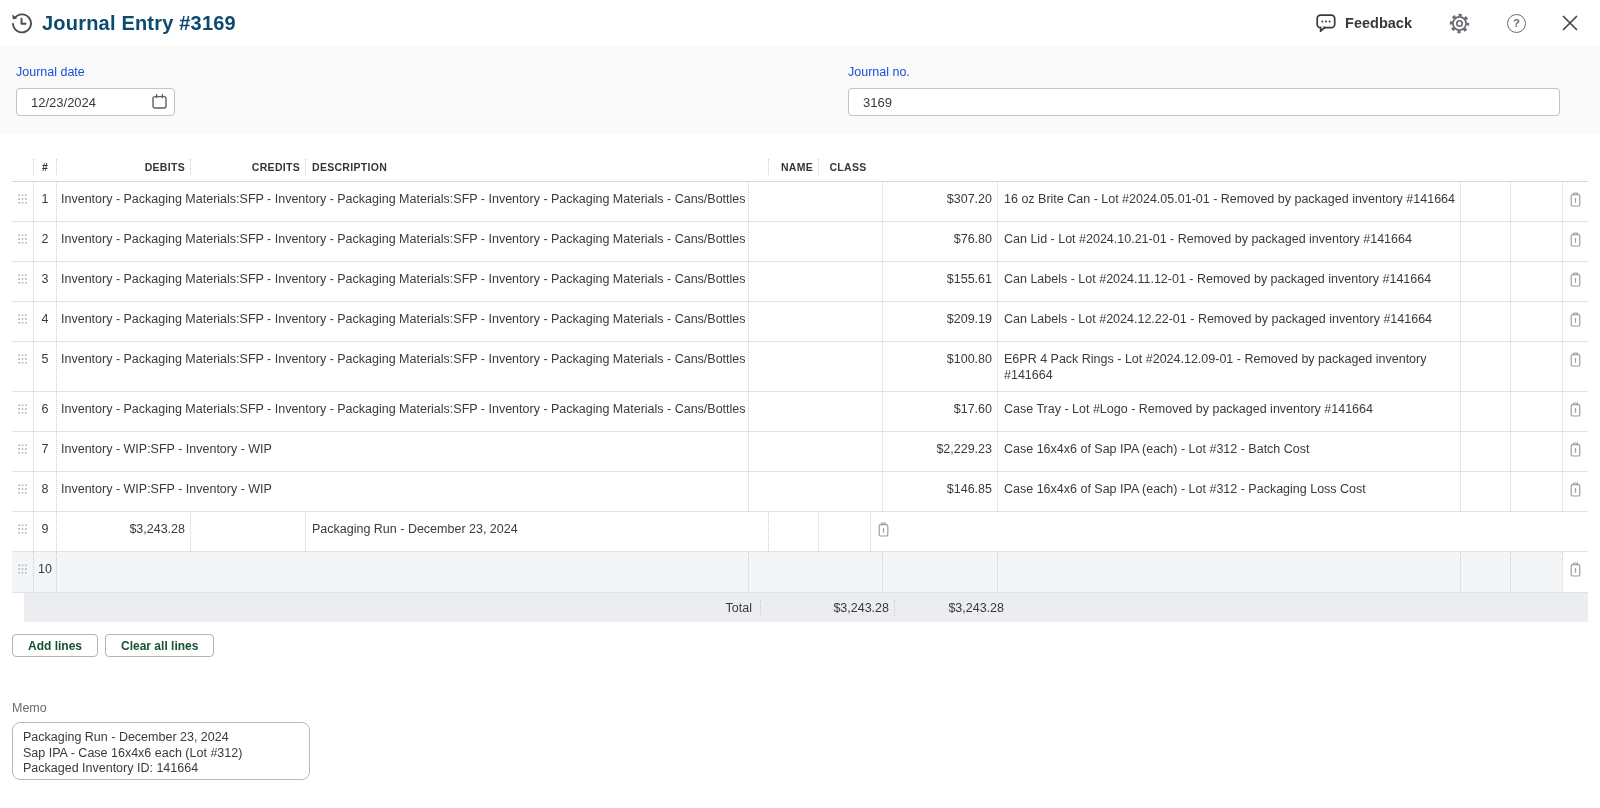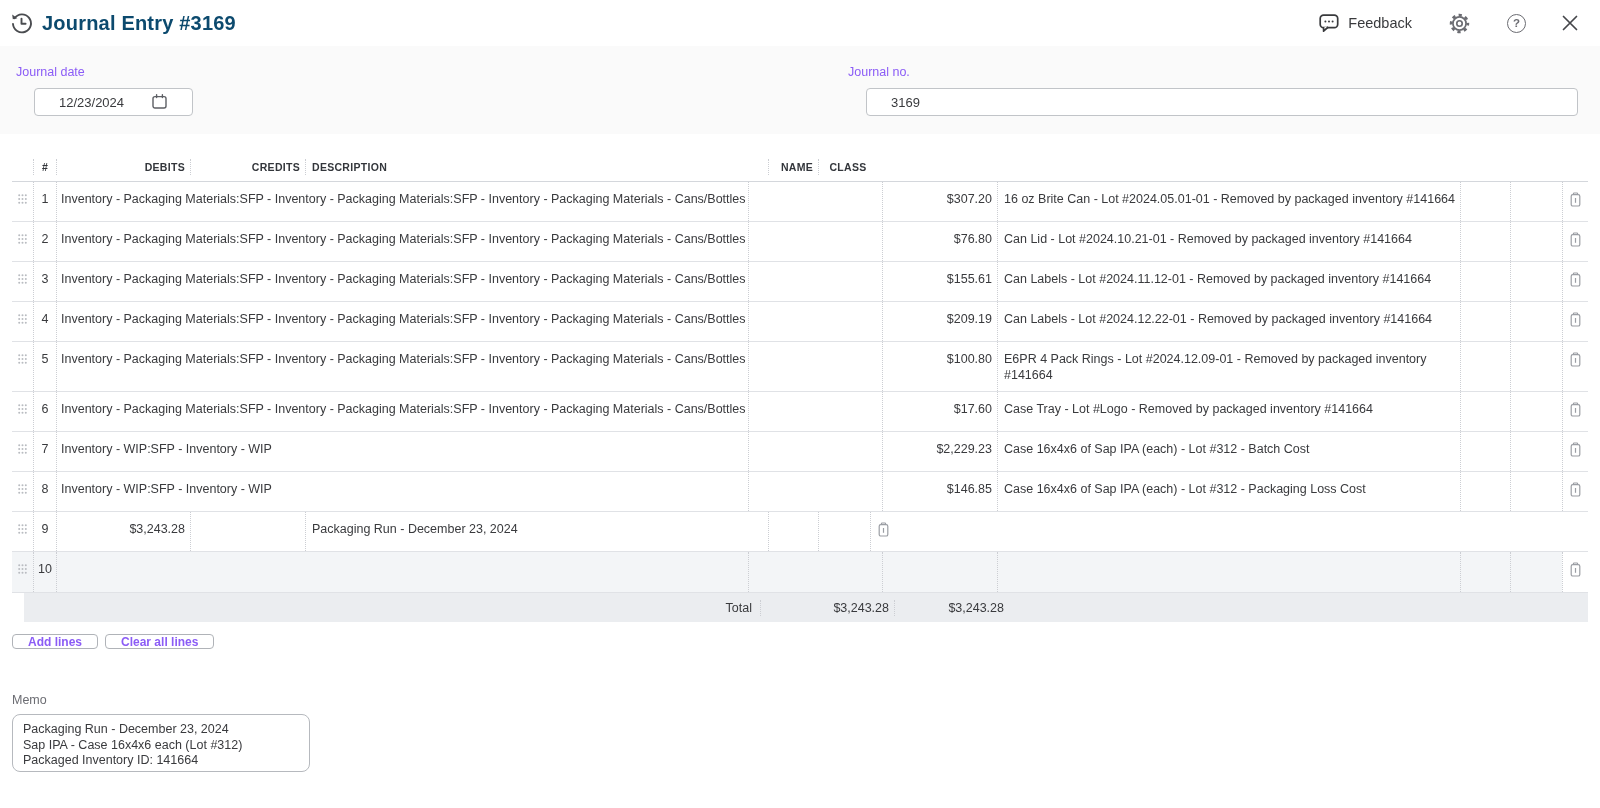--- a/index.html
+++ b/index.html
@@ -5,35 +5,35 @@
   * { margin:0; padding:0; box-sizing:border-box; }
   html,body { width:1600px; height:808px; background:#ffffff; overflow:hidden;
     font-family:"Liberation Sans", sans-serif; color:#393a3d; }
 
   
   .titlebar { height:46px; display:flex; align-items:center; justify-content:space-between;
     padding:0 22px 0 10px; background:#ffffff; }
   .title-left { display:flex; align-items:center; gap:9px; }
   .page-title { font-size:20px; font-weight:700; color:#0c4a6e; letter-spacing:.2px; }
   .title-right { display:flex; align-items:center; gap:36px; }
-  .fb-btn { display:flex; align-items:center; gap:8px; cursor:pointer; }
+  .fb-btn { display:flex; align-items:center; gap:8px; cursor:pointer;font-weight:bold; }
   .fb-label { font-size:14.5px; color:#393a3d; }
   .icon-btn { display:flex; align-items:center; justify-content:center; cursor:pointer; }
   .help-circle { width:19px; height:19px; border:1.7px solid #6b6c72; border-radius:50%;
     display:flex; align-items:center; justify-content:center; font-size:11.5px; font-weight:700; color:#6b6c72; }
 
   
   .formband { position:relative; height:88px; background:#fafafa; }
   .fgroup { position:absolute; top:19px; }
   .fgroup.date { left:16px; width:159px; }
   .fgroup.jno { left:848px; right:40px; }
-  .flabel { font-size:12.5px; color:#8b5cf6; display:block; margin-bottom:9px; }
+  .flabel { font-size:12.5px; color:#1d4ed8; display:block; margin-bottom:9px; }
   .finput { width:100%; height:28px; border:1px solid #c1c4c8; border-radius:4px;
     background:#fff; font-family:"Liberation Sans", sans-serif; font-size:13px; color:#393a3d;
-    padding:0 26px 0 24px; outline:none;margin-left:18px; }
+    padding:0 26px 0 14px; outline:none; }
   .fgroup.jno .finput { padding-right:10px; }
   .cal-wrap { position:absolute; right:8px; bottom:7px; }
 
   
   .table { margin:18px 12px 0 12px; width:1576px; }
   .trow, .thead, .total-row { display:flex; border-bottom:1px solid #e0e2e6; }
   .thead { border-bottom:1px solid #d4d7dc; height:30px; align-items:center; }
   .cl { flex:none; padding-top:9px; padding-bottom:8px; font-size:12.5px; line-height:16px; }
   .thead .cl { padding:0; font-size:10.5px; font-weight:700; letter-spacing:.3px; color:#33363b; }
   .trow > div + div, .thead > div + div, .total-row > div + div { border-left:1px dotted #ccced3; }
@@ -56,22 +56,22 @@
   .thead .c-name, .thead .c-class { padding-left:7px;text-align:center; }
   .total-row { background:#ebedf0; height:29px; align-items:center; border-bottom:none;margin-left:12px; }
   .total-row .cl { padding-top:0; padding-bottom:0; }
   .t-label { width:736px; text-align:right; padding-right:8px; }
   .t-rest { width:591px; }
   .trash-btn { cursor:pointer; line-height:0; }
   .drag { cursor:grab; line-height:0; }
 
   
   .actions { margin:12px 0 0 12px; display:flex; gap:7px; }
-  .btn { height:15px; padding:0 15px; background:#fff; border:1px solid #b0b3b8; border-radius:4px;
-    font-family:"Liberation Sans", sans-serif; font-size:12px; font-weight:600; color:#8b5cf6; cursor:pointer; }
+  .btn { height:23px; padding:0 15px; background:#fff; border:1px solid #b0b3b8; border-radius:4px;
+    font-family:"Liberation Sans", sans-serif; font-size:12px; font-weight:600; color:#14532d; cursor:pointer; }
   .memo-sec { margin:44px 0 0 12px; width:300px; }
   .memo-label { font-size:12.5px; color:#6b6c72; }
   .memo-box { margin-top:7px; width:298px; height:58px; border:1px solid #b6b9be; border-radius:8px;
     padding:7px 10px; font-family:"Liberation Sans", sans-serif; font-size:12.5px; line-height:15.5px;
     color:#393a3d; resize:none; overflow:hidden; outline:none; background:#fff; }
   svg { display:block; }
 </style>
 </head>
 <body>
 

